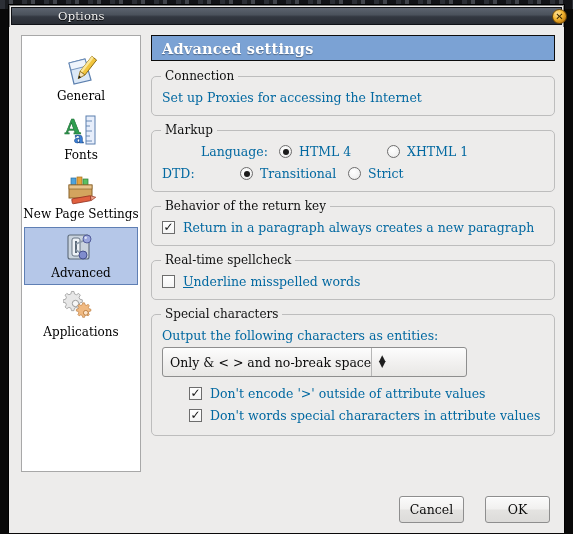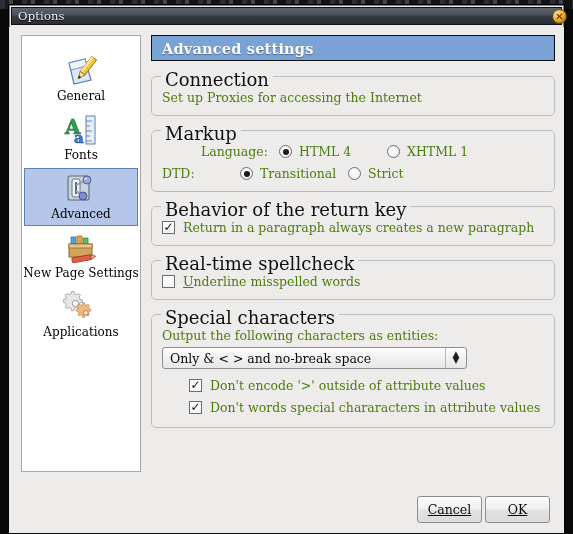--- a/index.html
+++ b/index.html
@@ -47,20 +47,21 @@
   #titlebar {
     position: relative;
     height: 18px;
     margin: 2px 2px 0 2px;
     background: linear-gradient(180deg, #5c636e 0%, #4b525c 42%, #333841 55%, #2a2e35 100%);
     border: 1px solid #101217;
     box-sizing: border-box;
     display: flex;
     align-items: center;
     overflow: visible;
+    padding-left: 40px;
   }
   #titlebar-title {
     color: #f2f2f2;
     font-size: 11.5px;
     font-family: "DejaVu Serif", "Liberation Serif", serif;
     padding-left: 6px;
     letter-spacing: .2px;
     text-shadow: 0 1px 0 #000;
     white-space: nowrap;
   }
@@ -164,33 +165,33 @@
     margin-top: 14px;
     padding: 13px 10px 10px 10px;
     box-sizing: border-box;
   }
   .group > .legend {
     position: absolute;
     top: -8px;
     left: 9px;
     background: #edeceb;
     padding: 0 4px;
-    font-size: 18px;
+    font-size: 12px;
     color: #111;
     font-family: "DejaVu Serif", "Liberation Serif", serif;
     white-space: nowrap;
   }
 
   .row {
     display: flex;
     align-items: center;
   }
   .txt {
     font-size: 12.5px;
-    color: #4d7c0f;
+    color: #0369a1;
     font-family: "DejaVu Serif", "Liberation Serif", serif;
     white-space: nowrap;
   }
 
   
   .btn {
     background: linear-gradient(180deg, #fbfbfb 0%, #f1f0ef 48%, #e4e3e1 52%, #dcdbd9 100%);
     border: 1px solid #8e8e8e;
     border-radius: 3px;
     padding: 4px 10px;
@@ -244,25 +245,25 @@
     line-height: 1;
     font-family: "DejaVu Sans", sans-serif;
     margin-top: -1px;
   }
   .cbox.on .tick { display: block; }
 
   
   .select {
     display: flex;
     align-items: center;
-    justify-content: space-between;
+    justify-content: flex-start;
     border: 1px solid #8e8e8e;
     border-radius: 3px;
     background: linear-gradient(180deg,#fdfdfd 0%,#f2f1f0 50%,#e8e7e5 100%);
-    height: 22px;
+    height: 30px;
     width: 305px;
     box-sizing: border-box;
     cursor: pointer;
   }
   .select .val {
     font-size: 12.5px;
     padding-left: 7px;
     color: #0b0b0b;
     font-family: "DejaVu Serif", "Liberation Serif", serif;
     white-space: nowrap;
@@ -282,22 +283,21 @@
     font-family: "DejaVu Sans", sans-serif;
     flex: 0 0 auto;
   }
 
   
   #btnbar {
     position: absolute;
     right: 14px;
     bottom: 10px;
     display: flex;
-    gap: 3px;
-    text-decoration: underline;
+    gap: 21px;
   }
   #btnbar .btn {
     width: 65px;
     text-align: center;
     padding: 5px 0;
   }
 </style>
 </head>
 <body>
 
@@ -345,53 +345,53 @@
               <line x1="23" y1="13" x2="27" y2="13"></line>
               <line x1="23" y1="18" x2="29" y2="18"></line>
               <line x1="23" y1="23" x2="27" y2="23"></line>
               <line x1="23" y1="28" x2="29" y2="28"></line>
             </g>
           </svg>
         </span>
         <span class="side-label">Fonts</span>
       </div>
 
-      <div class="side-item selected">
-        <span class="side-icon">
-          <svg width="36" height="34" viewBox="0 0 36 34">
-            <rect x="5" y="4" width="21" height="24" rx="2" fill="#c9d3de" stroke="#5c6a79" stroke-width="1.1"></rect>
-            <rect x="9" y="7" width="8" height="18" rx="2" fill="#eef2f7" stroke="#5c6a79" stroke-width=".9"></rect>
-            <path d="M13 10 L13 22" stroke="#5c6a79" stroke-width="2" fill="none"></path>
-            <path d="M13 13 L22 9" stroke="#8e9bab" stroke-width="1.6" fill="none"></path>
-            <path d="M13 19 L19 23" stroke="#8e9bab" stroke-width="1.6" fill="none"></path>
-            <circle cx="24" cy="8" r="4" fill="#9aa6dd" stroke="#4a5493" stroke-width=".9"></circle>
-            <circle cx="20" cy="24" r="4" fill="#7f8ccd" stroke="#3d4785" stroke-width=".9"></circle>
-            <circle cx="22.7" cy="6.7" r="1.2" fill="#dfe4f7"></circle>
-          </svg>
-        </span>
-        <span class="side-label">Advanced</span>
-      </div>
-
       <div class="side-item">
         <span class="side-icon">
           <svg width="36" height="34" viewBox="0 0 36 34">
             <rect x="8" y="6" width="5" height="9" fill="#4fa3dd" stroke="#2b6e9c" stroke-width=".7"></rect>
             <rect x="14" y="5" width="5" height="10" fill="#e8a33d" stroke="#a06d18" stroke-width=".7"></rect>
             <rect x="20" y="7" width="5" height="8" fill="#5bbf62" stroke="#2e7a35" stroke-width=".7"></rect>
             <rect x="6" y="13" width="23" height="13" fill="#d3a45e" stroke="#8a6328" stroke-width="1"></rect>
             <rect x="6" y="13" width="23" height="4" fill="#e8c38c" stroke="#8a6328" stroke-width=".7"></rect>
             <g transform="rotate(-10 20 28)">
               <rect x="9" y="25" width="19" height="5" rx="1" fill="#e0603f" stroke="#963422" stroke-width=".8"></rect>
               <polygon points="28,25 33,27.5 28,30" fill="#f0a58e" stroke="#963422" stroke-width=".7"></polygon>
             </g>
           </svg>
         </span>
         <span class="side-label">New Page Settings</span>
       </div>
 
+      <div class="side-item selected">
+        <span class="side-icon">
+          <svg width="36" height="34" viewBox="0 0 36 34">
+            <rect x="5" y="4" width="21" height="24" rx="2" fill="#c9d3de" stroke="#5c6a79" stroke-width="1.1"></rect>
+            <rect x="9" y="7" width="8" height="18" rx="2" fill="#eef2f7" stroke="#5c6a79" stroke-width=".9"></rect>
+            <path d="M13 10 L13 22" stroke="#5c6a79" stroke-width="2" fill="none"></path>
+            <path d="M13 13 L22 9" stroke="#8e9bab" stroke-width="1.6" fill="none"></path>
+            <path d="M13 19 L19 23" stroke="#8e9bab" stroke-width="1.6" fill="none"></path>
+            <circle cx="24" cy="8" r="4" fill="#9aa6dd" stroke="#4a5493" stroke-width=".9"></circle>
+            <circle cx="20" cy="24" r="4" fill="#7f8ccd" stroke="#3d4785" stroke-width=".9"></circle>
+            <circle cx="22.7" cy="6.7" r="1.2" fill="#dfe4f7"></circle>
+          </svg>
+        </span>
+        <span class="side-label">Advanced</span>
+      </div>
+
       <div class="side-item">
         <span class="side-icon">
           <svg width="36" height="34" viewBox="0 0 36 34">
             <g fill="#e7e7e7" stroke="#9b9b9b" stroke-width="1">
               <path d="M14 3 l3 0 .7 3 2.4 1 2.6-1.6 2.1 2.1 -1.6 2.6 1 2.4 3 .7 0 3 -3 .7 -1 2.4 1.6 2.6 -2.1 2.1 -2.6-1.6 -2.4 1 -.7 3 -3 0 -.7-3 -2.4-1 -2.6 1.6 -2.1-2.1 1.6-2.6 -1-2.4 -3-.7 0-3 3-.7 1-2.4 -1.6-2.6 2.1-2.1 2.6 1.6 2.4-1z" transform="translate(-3,-1) scale(.82)"></path>
             </g>
             <circle cx="12.5" cy="13.5" r="3.2" fill="#f7f7f7" stroke="#9b9b9b" stroke-width="1"></circle>
             <g fill="#f0b981" stroke="#b8793a" stroke-width="1">
               <path d="M14 3 l3 0 .7 3 2.4 1 2.6-1.6 2.1 2.1 -1.6 2.6 1 2.4 3 .7 0 3 -3 .7 -1 2.4 1.6 2.6 -2.1 2.1 -2.6-1.6 -2.4 1 -.7 3 -3 0 -.7-3 -2.4-1 -2.6 1.6 -2.1-2.1 1.6-2.6 -1-2.4 -3-.7 0-3 3-.7 1-2.4 -1.6-2.6 2.1-2.1 2.6 1.6 2.4-1z" transform="translate(11,11) scale(.62)"></path>
             </g>

